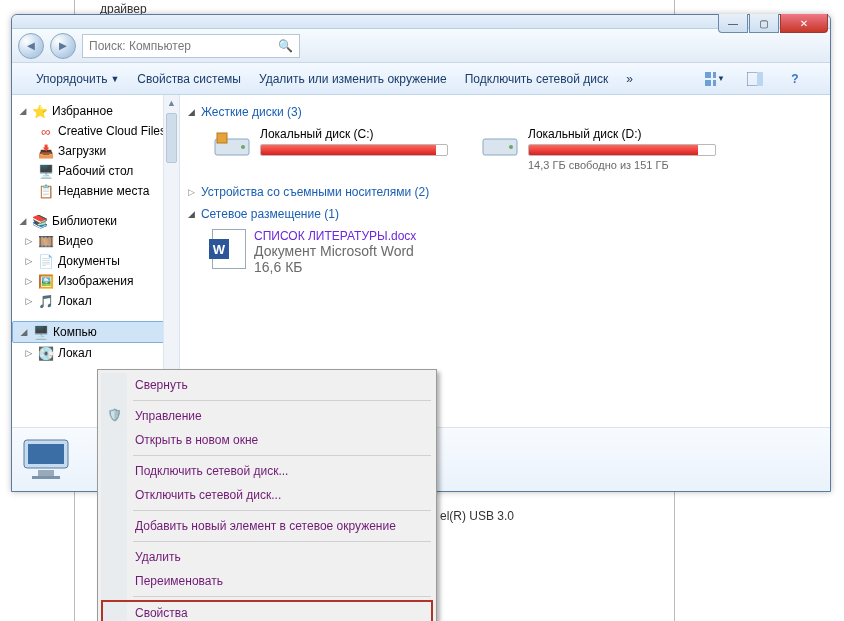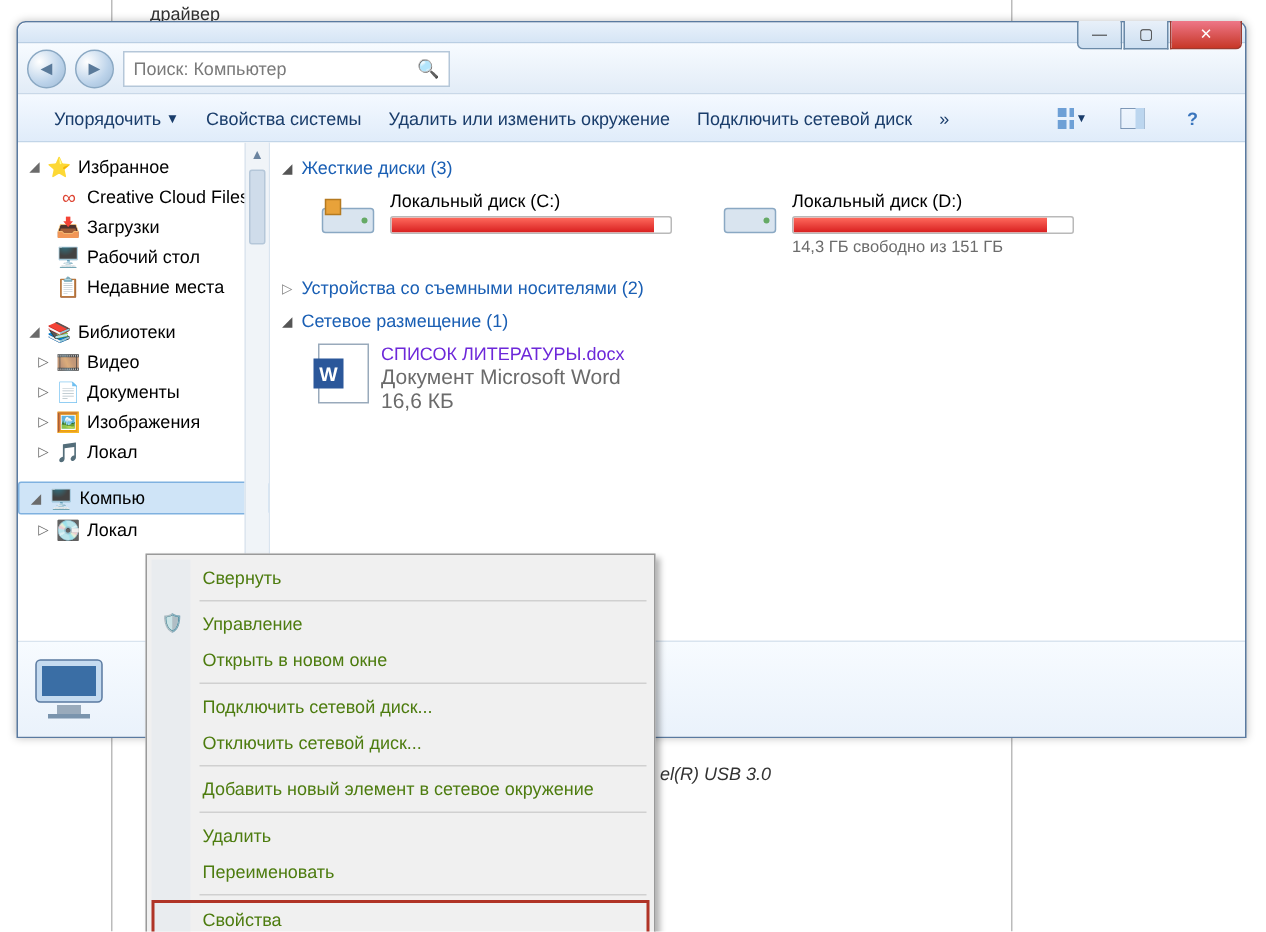--- a/index.html
+++ b/index.html
@@ -57,31 +57,31 @@
 .word-icon .w { width:20px; height:20px; background:#2b579a; color:#fff; font-weight:bold; display:flex; align-items:center; justify-content:center; font-size:13px; position:absolute; left:-4px;}
 .netfile .info .t { color:#6d28d9;}
 .netfile .info .s { color:#6b6b6b; font-size:14px;}
 
 .details { height: 64px; border-top:1px solid #d9e4ef; background: linear-gradient(#f7fbff,#eaf2fb); display:flex; align-items:center; padding: 0 8px; gap: 10px;}
 .details .bigicon { width:54px; height:48px;}
 
 
 .ctxmenu { position:absolute; left: 97px; top: 369px; width: 340px; background:#f0f0f0; border:1px solid #9a9a9a; box-shadow: 3px 3px 4px rgba(0,0,0,.3); padding: 3px; z-index:50;}
 .ctxmenu .stripe { position:absolute; left:3px; top:3px; bottom:3px; width:26px; background:#e9ecef;}
-.ctxmenu .item { position:relative; padding: 5px 8px 5px 34px; color:#4d7c0f; }
+.ctxmenu .item { position:relative; padding: 5px 8px 5px 34px; color:#701a75; }
 .ctxmenu .sepline { height:1px; background:#d0d0d0; margin: 3px 2px 3px 32px;}
 .ctxmenu .itemicon { position:absolute; left:6px; top:3px; width:16px; height:16px; display:flex; align-items:center; justify-content:center;}
 .ctxmenu .hl { border: 2px solid #b03427; padding: 4px 6px 4px 32px; margin: 1px 0;}
 
 
 .bg-top { position:absolute; left:100px; top:2px; color:#333;}
 .bg-right-box { position:absolute; right:0; top:0; bottom:0; width:170px; border-left: 1px solid #bbb; }
 .bg-side-border { position:absolute; left:74px; top:0; bottom:0; width:1px; background:#bbb;}
 .bg-text1 { position:absolute; left:440px; top:447px; color:#333;}
-.bg-text2 { position:absolute; left:440px; top:509px; color:#333;font-style:italic;}
+.bg-text2 { position:absolute; left:440px; top:509px; color:#333;}
 
 
 .computer-glyph{ width:54px; height:44px;}
 .drive-glyph{ width:38px; height:30px;}
 </style>
 </head>
 <body>
 
 <div class="bg-side-border"></div>
 <div class="bg-right-box"></div>

